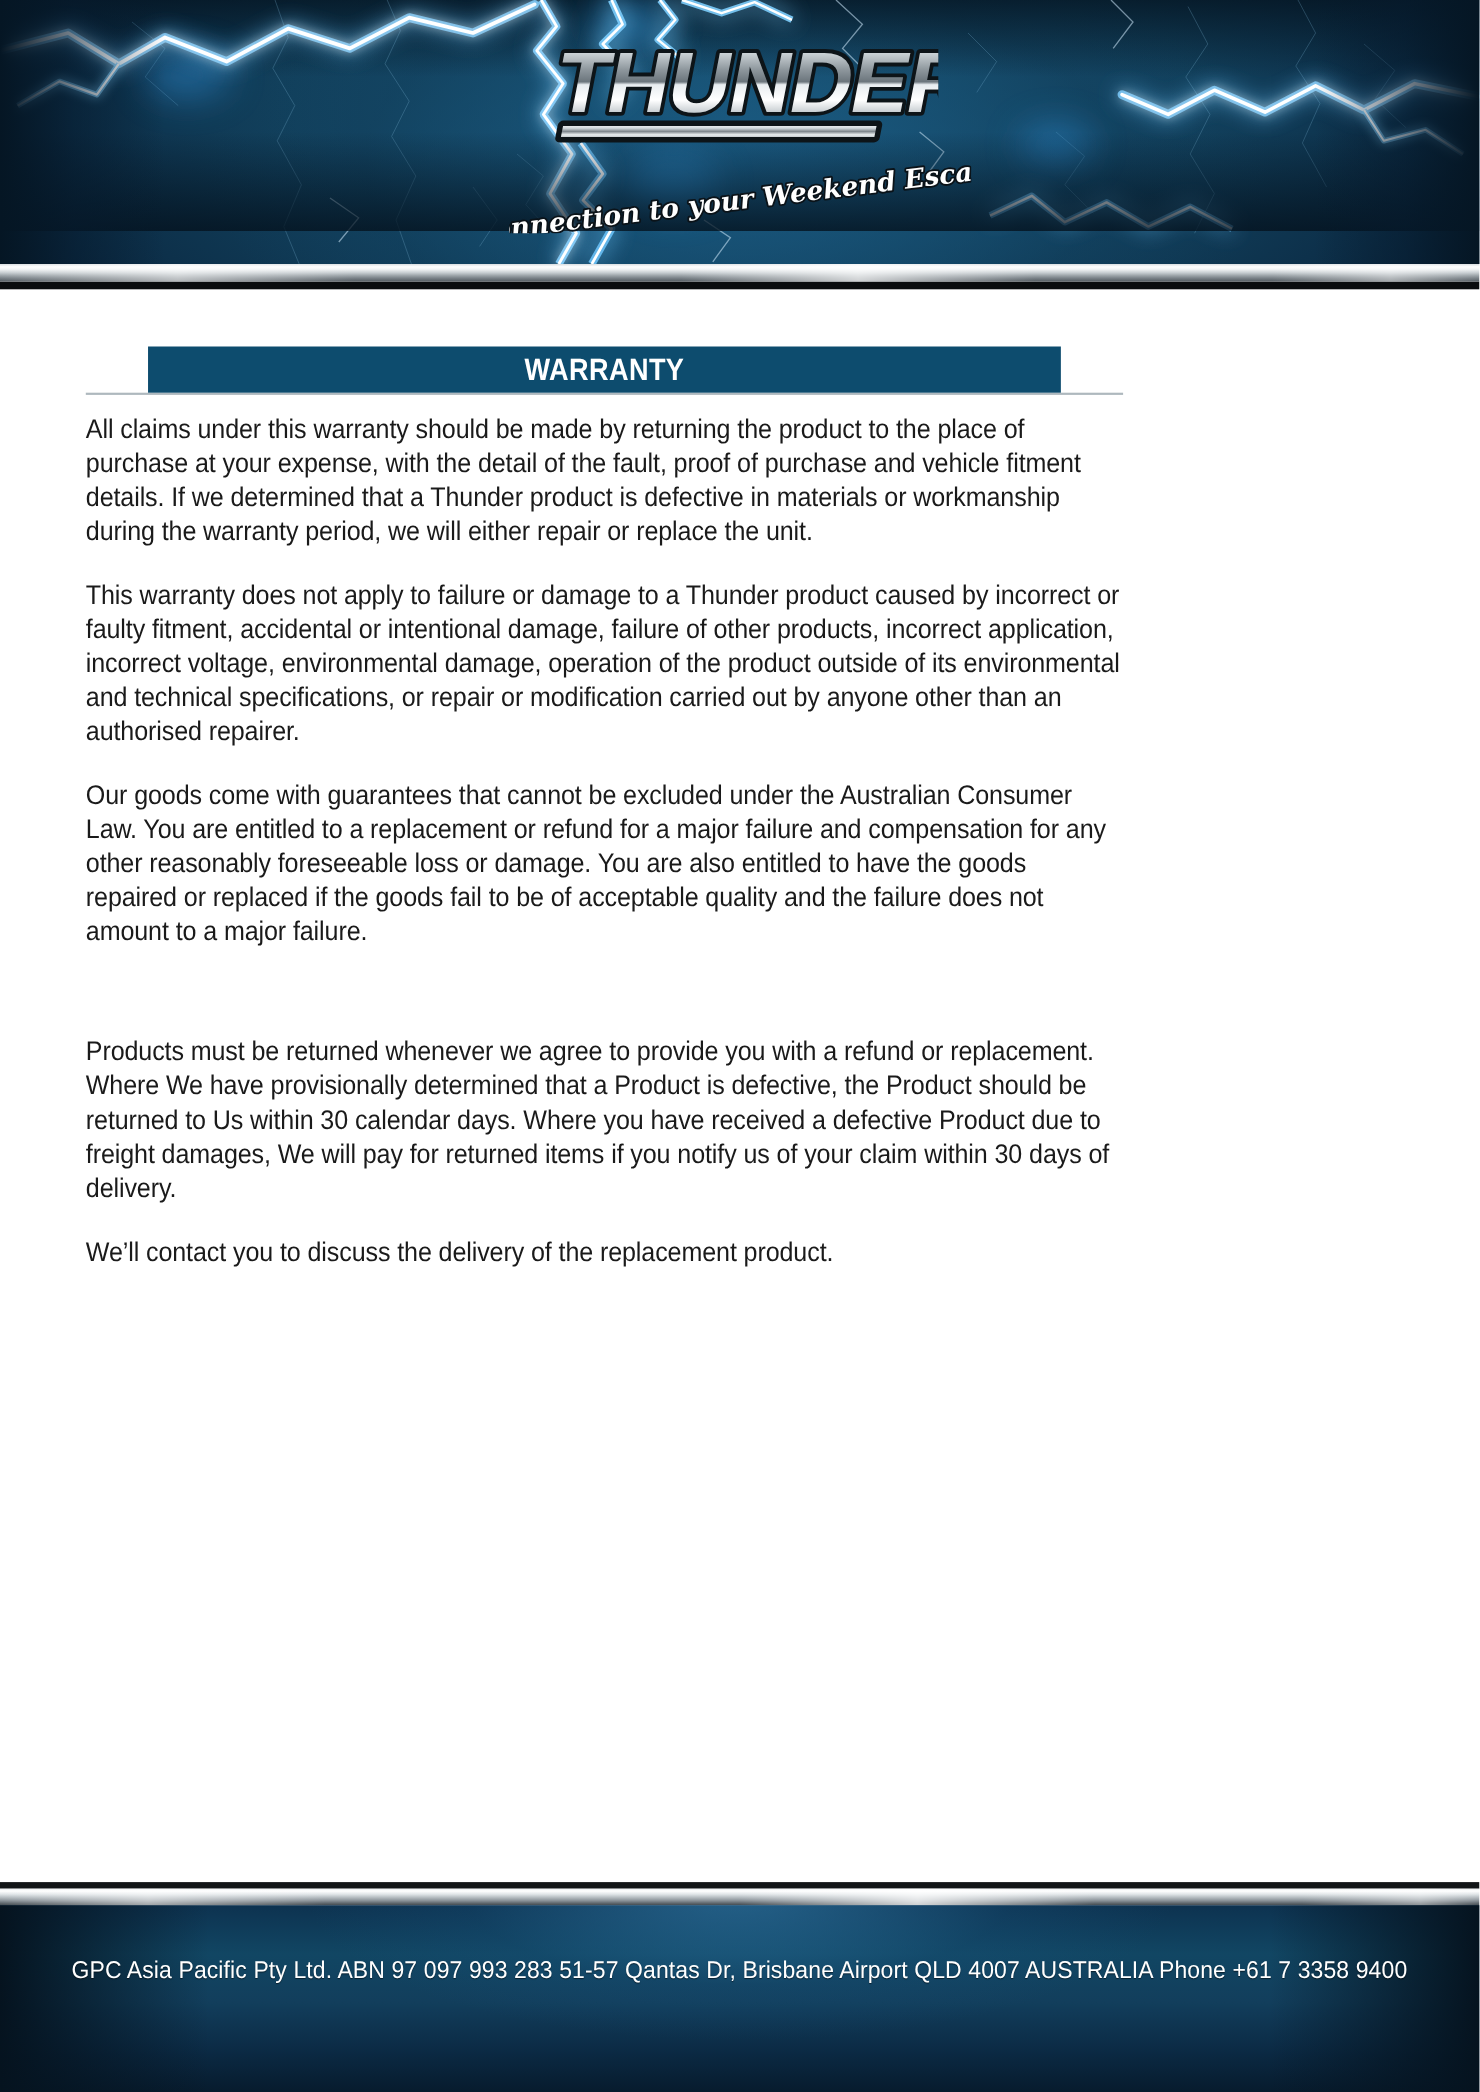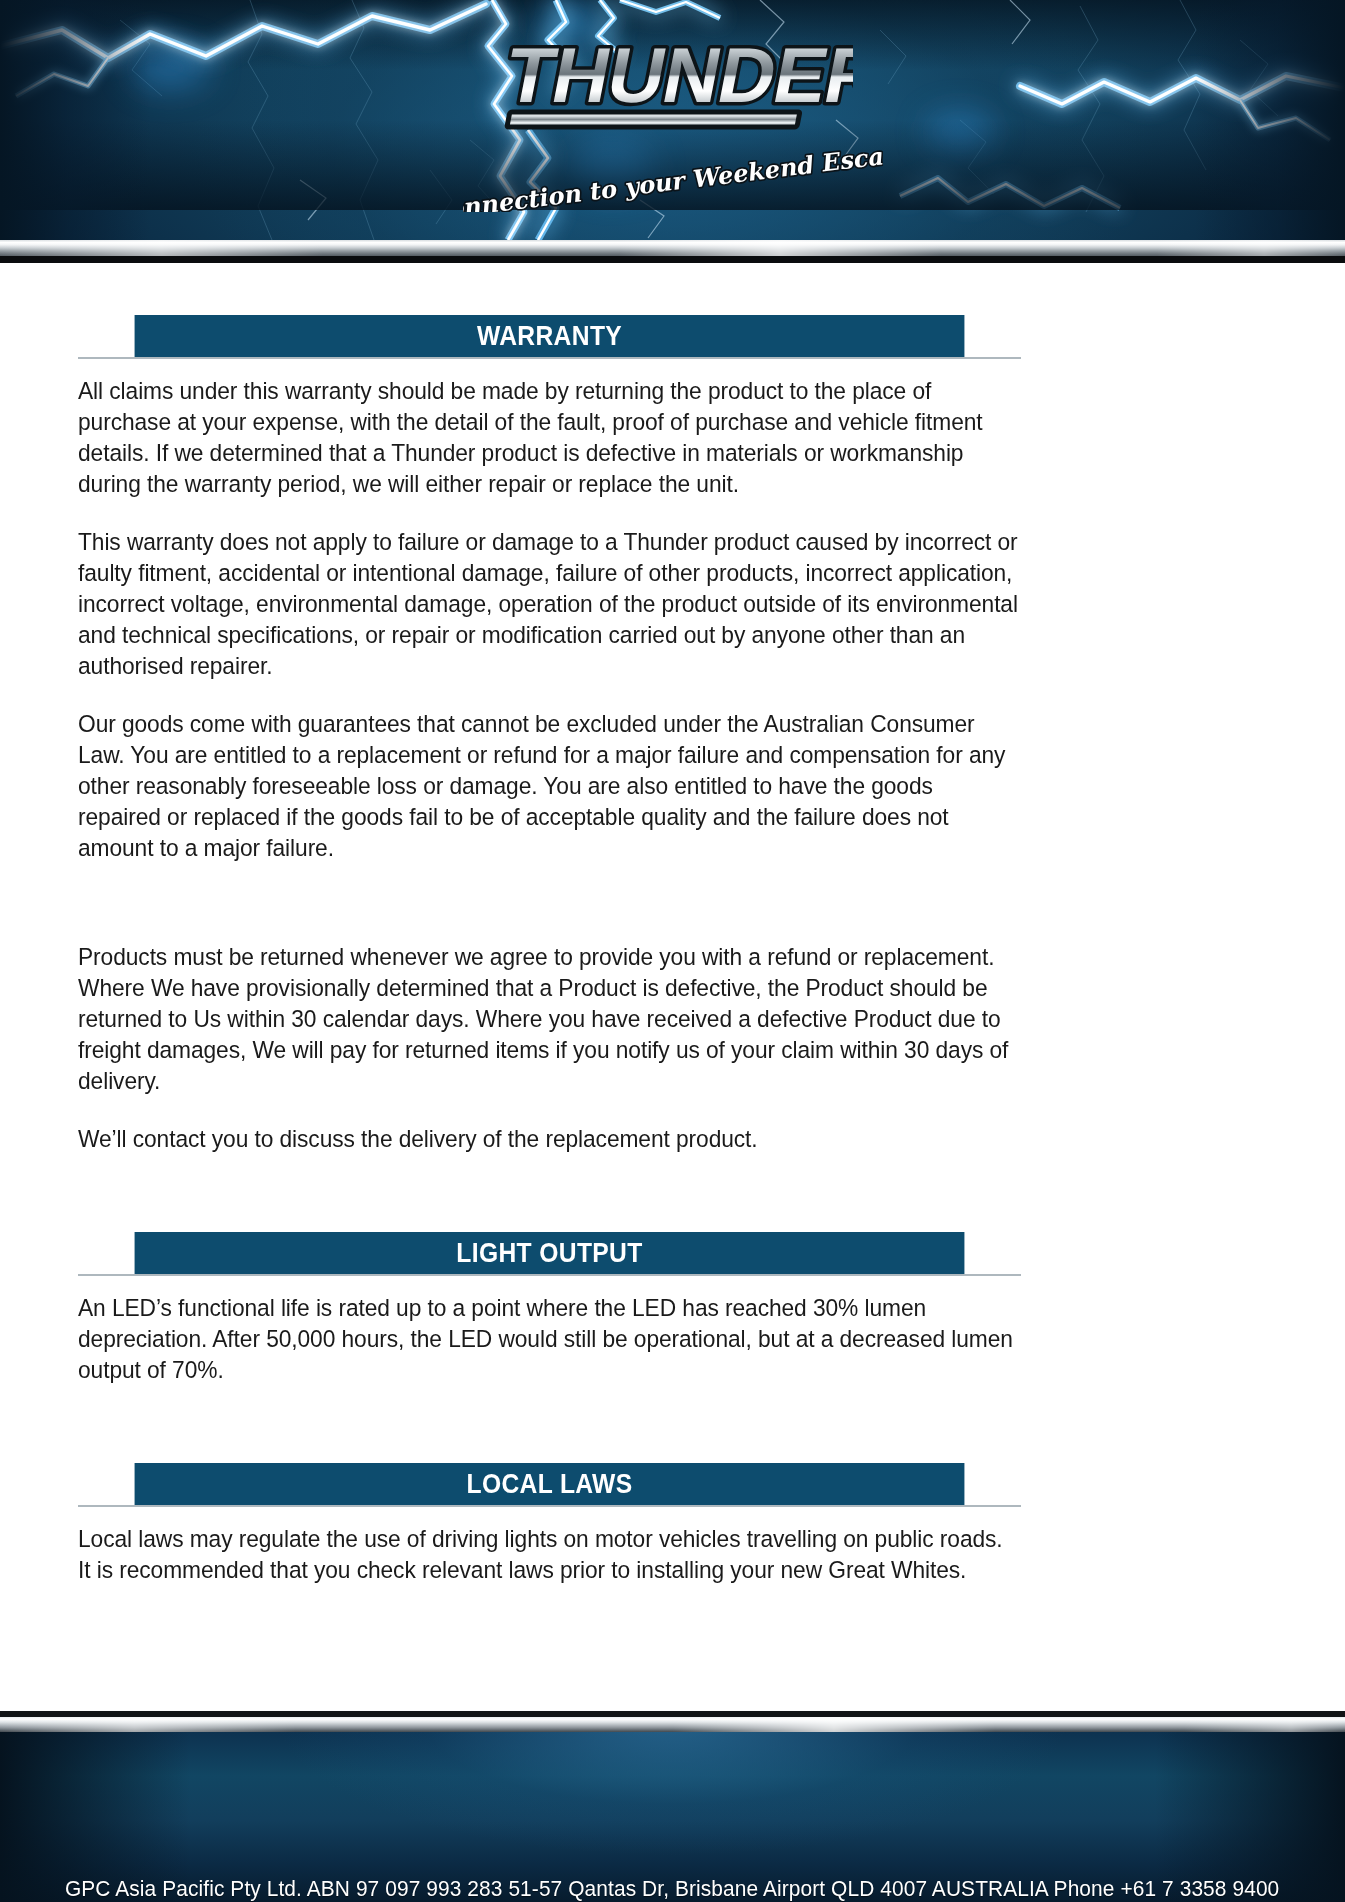--- a/index.html
+++ b/index.html
@@ -123,21 +123,21 @@
       rgba(255,255,255,0) 0%, rgba(255,255,255,0.5) 10%, rgba(255,255,255,0) 22%,
       rgba(255,255,255,0) 50%, rgba(255,255,255,0.75) 62%, rgba(255,255,255,0) 74%,
       rgba(255,255,255,0) 88%, rgba(255,255,255,0.4) 96%, rgba(255,255,255,0) 100%);
   }
   .footer-panel {
     position:relative;
     width:1345px; height:170px;
     background:
       radial-gradient(ellipse 520px 180px at 50% -8%, rgba(58,140,190,0.55) 0%, rgba(26,86,130,0.22) 48%, rgba(0,0,0,0) 76%),
       linear-gradient(180deg, #0d3250 0%, #114663 26%, #123e5c 52%, #0b2a44 78%, #071b2d 100%);
-    display:flex; align-items:flex-end; justify-content:center;
+    display:flex; align-items:flex-start; justify-content:center;
   }
   .footer-panel::before{
     content:""; position:absolute; left:0; top:0; bottom:0; width:190px;
     background:linear-gradient(90deg, #05131f 0%, rgba(5,19,31,0) 100%);
   }
   .footer-panel::after{
     content:""; position:absolute; right:0; top:0; bottom:0; width:190px;
     background:linear-gradient(270deg, #05131f 0%, rgba(5,19,31,0) 100%);
   }
   .footer-text {
@@ -310,35 +310,23 @@
 
   <div class="gap-lg"></div>
 
   <div class="section">
     <p class="para">Products must be returned whenever we agree to provide you with a refund or replacement. Where We have provisionally determined that a Product is defective, the Product should be returned to Us within 30 calendar days. Where you have received a defective Product due to freight damages, We will pay for returned items if you notify us of your claim within 30 days of delivery.</p>
     <p class="para">We’ll contact you to discuss the delivery of the replacement product.</p>
   </div>
 
   <div class="gap-lg"></div>
 
-  <div class="section">
-    <div class="section-bar-outer">
-      <div class="section-bar">LIGHT OUTPUT</div>
-    </div>
-    <p class="para">An LED’s functional life is rated up to a point where the LED has reached 30% lumen depreciation. After 50,000 hours, the LED would still be operational, but at a decreased lumen output of 70%.</p>
-  </div>
 
   <div class="gap-lg"></div>
 
-  <div class="section">
-    <div class="section-bar-outer">
-      <div class="section-bar">LOCAL LAWS</div>
-    </div>
-    <p class="para">Local laws may regulate the use of driving lights on motor vehicles travelling on public roads. It is recommended that you check relevant laws prior to installing your new Great Whites.</p>
-  </div>
 </div>
 
 <div class="footer-wrap">
   <div class="footer-black"></div>
   <div class="footer-silver"></div>
   <div class="footer-panel">
     <div class="footer-text">GPC Asia Pacific Pty Ltd. ABN 97 097 993 283 51-57 Qantas Dr, Brisbane Airport QLD 4007 AUSTRALIA Phone +61 7 3358 9400</div>
   </div>
 </div>
 

